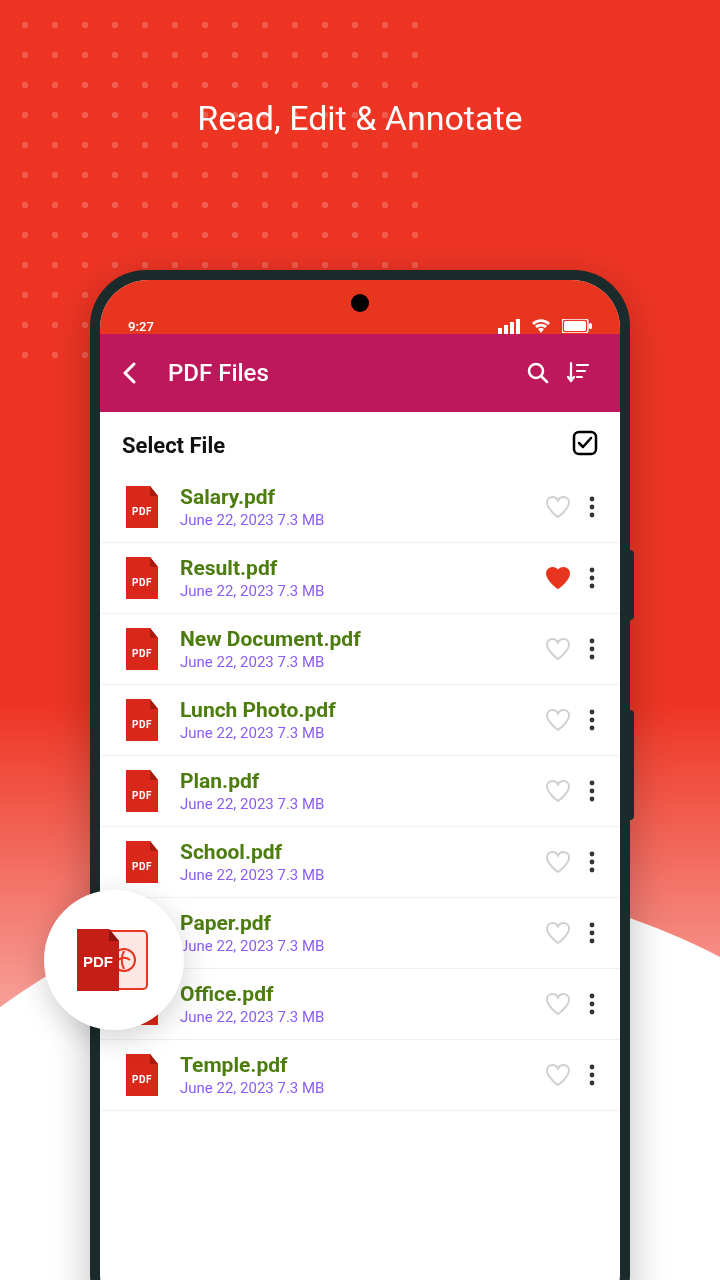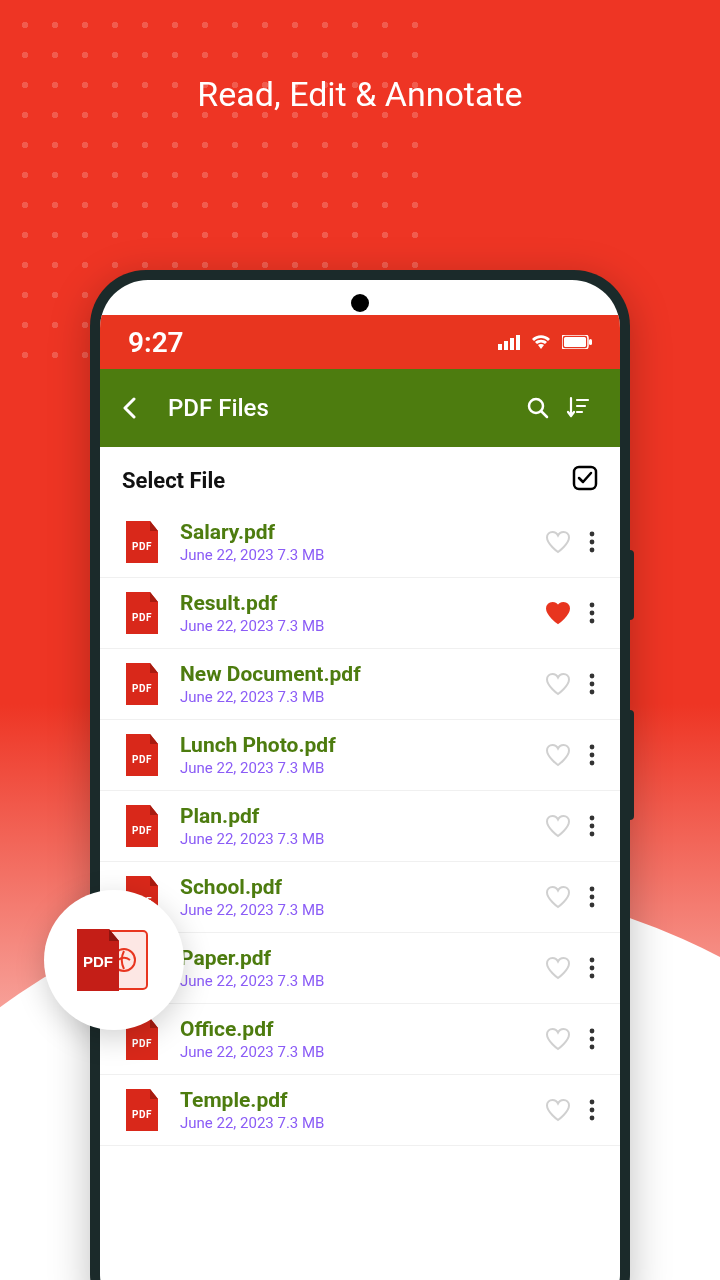--- a/index.html
+++ b/index.html
@@ -40,21 +40,21 @@
     color: #fff;
   }
   .promo h1 {
     font-size: 58px;
     font-weight: 800;
     letter-spacing: 1px;
   }
   .promo h2 {
     font-size: 34px;
     font-weight: 400;
-    margin-top: 4px;
+    margin-top: 28px;
   }
   
   .phone {
     position: absolute;
     left: 50%;
     top: 270px;
     transform: translateX(-50%);
     width: 540px;
     height: 1060px;
     background: #1b2a2a;
@@ -90,32 +90,31 @@
     border-radius: 0 4px 4px 0;
   }
   .side-btn.a { top: 280px; height: 70px; }
   .side-btn.b { top: 440px; height: 110px; }
   
   .statusbar {
     background: #e8351f;
     color: #fff;
     height: 54px;
     display: flex;
-    align-items: center;
+    align-items: flex-end;
     justify-content: space-between;
     padding: 0 28px 0 28px;
-    font-size: 28px;
+    font-size: 13px;
     font-weight: 600;
-    margin-top: 35px;
   }
   .status-icons { display: flex; gap: 10px; align-items: center; }
   .status-icons svg { display: block; }
   
   .appheader {
-    background: #4d7c0f;
+    background: #be185d;
     color: #fff;
     height: 78px;
     display: flex;
     align-items: center;
     padding: 0 22px;
   }
   .appheader .back { width: 32px; display:flex; align-items:center; }
   .appheader .title {
     font-size: 24px;
     font-weight: 500;

